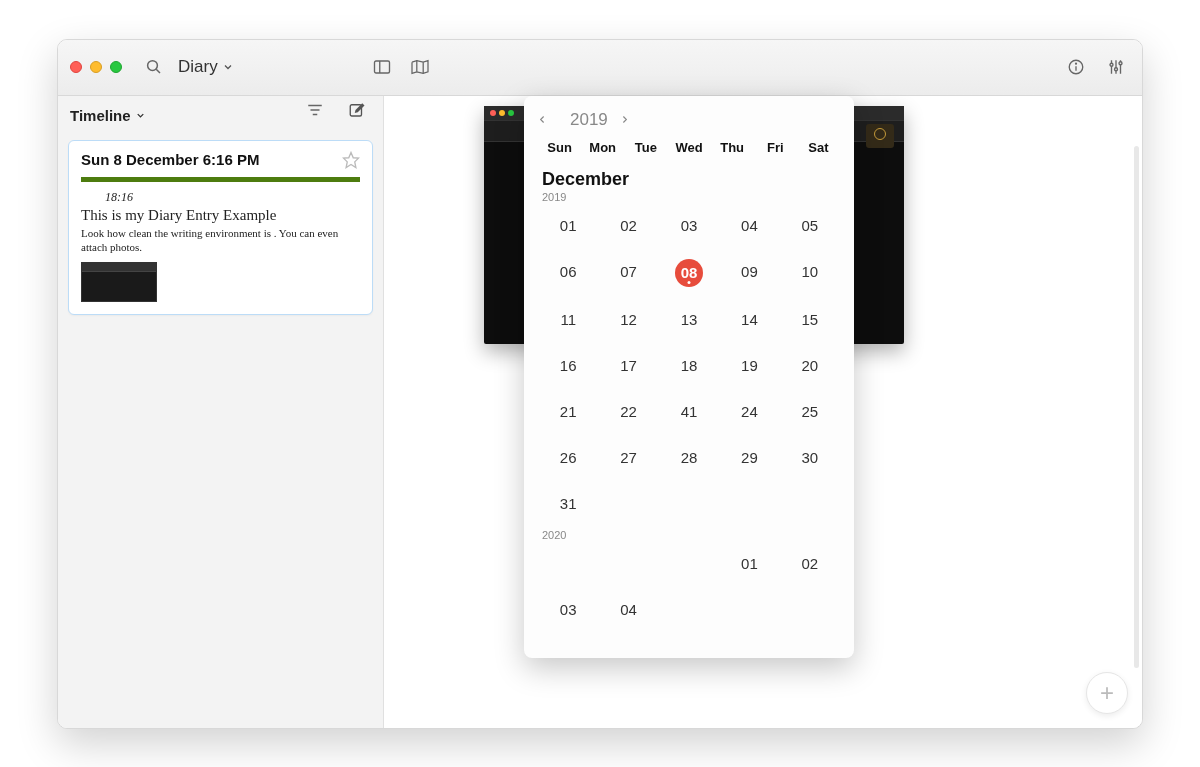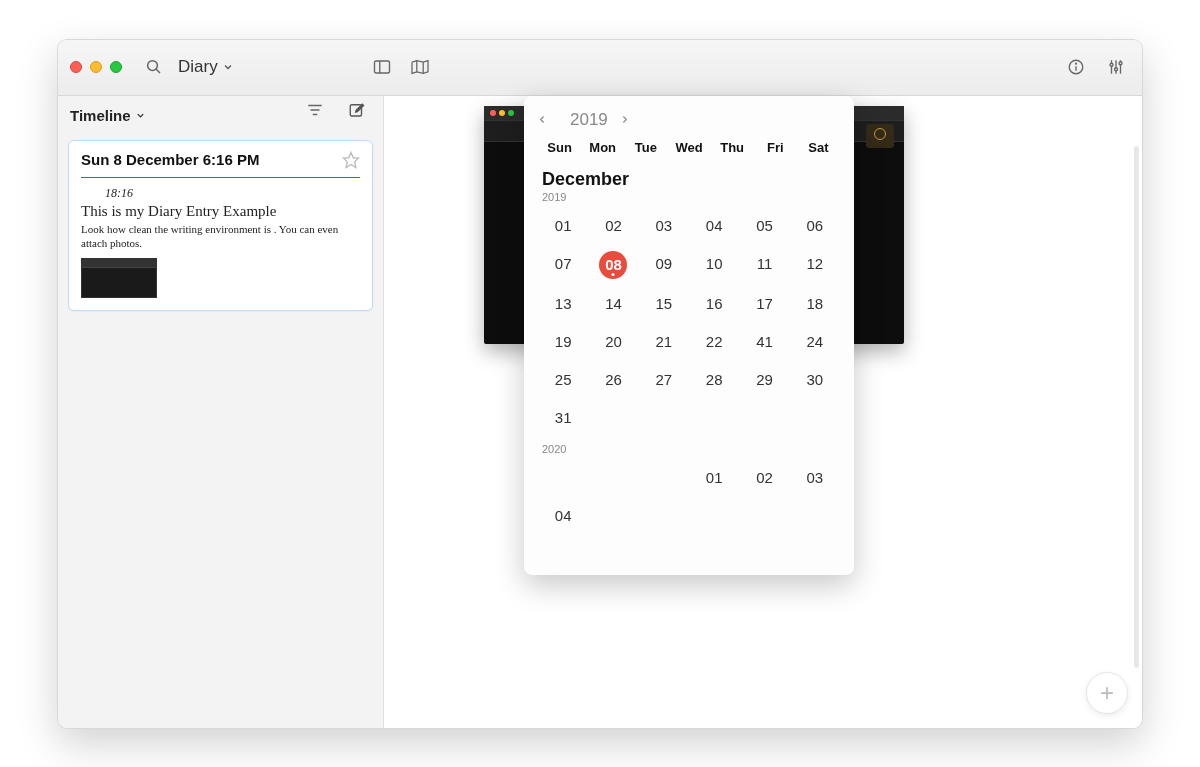--- a/index.html
+++ b/index.html
@@ -70,21 +70,21 @@
   .sidebar-head {
     height:40px; display:flex; padding:0 12px;
     justify-content:space-between;
   }
   .sb-title{ display:flex; align-items:center; gap:4px; font-size:15px; font-weight:600; color:#222;}
   .sb-actions{display:flex; gap:14px;}
   .entry-card {
     margin:4px 10px; background:#fff; border:1px solid #bcdcf7; border-radius:6px;
     padding:10px 12px 12px; box-shadow:0 1px 2px rgba(0,0,0,0.04);
   }
-  .entry-head { display:flex; justify-content:space-between; align-items:center; padding-bottom:8px; border-bottom:1px solid #4d7c0f;}
+  .entry-head { display:flex; justify-content:space-between; align-items:center; padding-bottom:8px; border-bottom:5px solid #4d7c0f;}
   .entry-head .etitle{font-size:15px; font-weight:700; color:#111;}
   .entry-body { padding-top:8px; font-family: Georgia, 'Times New Roman', serif; color:#222;}
   .entry-body .etime{font-style:italic; font-size:12px;margin-left:24px;}
   .entry-body .eh{font-size:15px; margin-top:2px;}
   .entry-body .etxt{font-size:11px; margin-top:2px; line-height:1.3;}
   .thumb {
     margin-top:8px; width:76px; height:40px; background:#1a1a1a; border:1px solid #333;
     position:relative; overflow:hidden;
   }
   .thumb::before{content:""; position:absolute; left:0; right:0; top:8px; height:1px; background:#444;}
@@ -99,31 +99,31 @@
   .bg-dark .top span{width:6px;height:6px;border-radius:50%;}
   .bg-dark .top .r{background:#ff5f57;} .bg-dark .top .y{background:#febc2e;} .bg-dark .top .g{background:#28c840;}
   .bg-dark .strip{height:22px; background:#1e1e1e; border-top:1px solid #333; border-bottom:1px solid #333;}
   .bg-dark .badge{position:absolute; right:10px; top:18px; width:28px; height:24px; background:#332a18; border-radius:3px;}
   .bg-dark .badge::before{content:""; position:absolute; left:50%; top:4px; transform:translateX(-50%); width:10px; height:10px; border:1.5px solid #c49a3a; border-radius:50%;}
   
   .popover {
     position:absolute; left:140px; top:0px; width:330px;
     background:#fdfdfd; border-radius:8px;
     box-shadow:0 10px 30px rgba(0,0,0,0.22);
-    padding:14px 14px 34px;
+    padding:14px 14px 23px;
     font-size:14px;
   }
   .pop-top{display:flex; align-items:center; gap:12px; margin-bottom:10px; color:#777;}
   .pop-top .yr{font-size:17px; color:#888; font-weight:400;}
   .pop-top .chev{cursor:pointer; width:20px; text-align:center; color:#888;}
   .dow { display:grid; grid-template-columns:repeat(7,1fr); text-align:center; font-size:13px; font-weight:700; color:#111; margin-bottom:14px;}
   .month-blk { margin-bottom:12px;}
   .month-blk .mname{font-size:18px; font-weight:700; color:#111; padding-left:4px;}
   .month-blk .myr{font-size:11px; color:#888; padding-left:4px; margin-top:1px;}
-  .days { display:grid; grid-template-columns:repeat(6,1fr); row-gap:12px; margin-top:10px;}
+  .days { display:grid; grid-template-columns:repeat(5,1fr); row-gap:20px; margin-top:10px;}
   .day { text-align:center; font-size:15px; color:#333; height:26px; line-height:26px; cursor:pointer; position:relative;}
   .day.empty{cursor:default;}
   .day.today{
     background:#e74c3c; color:#fff; border-radius:50%; width:28px; height:28px; line-height:28px; margin:0 auto;
     font-weight:600;
   }
   .day.today::after{content:""; position:absolute; bottom:3px; left:50%; transform:translateX(-50%); width:3px; height:3px; background:#fff; border-radius:50%;}
   
   .fab {
     position:absolute; right:14px; bottom:14px; width:42px; height:42px; border-radius:50%;

